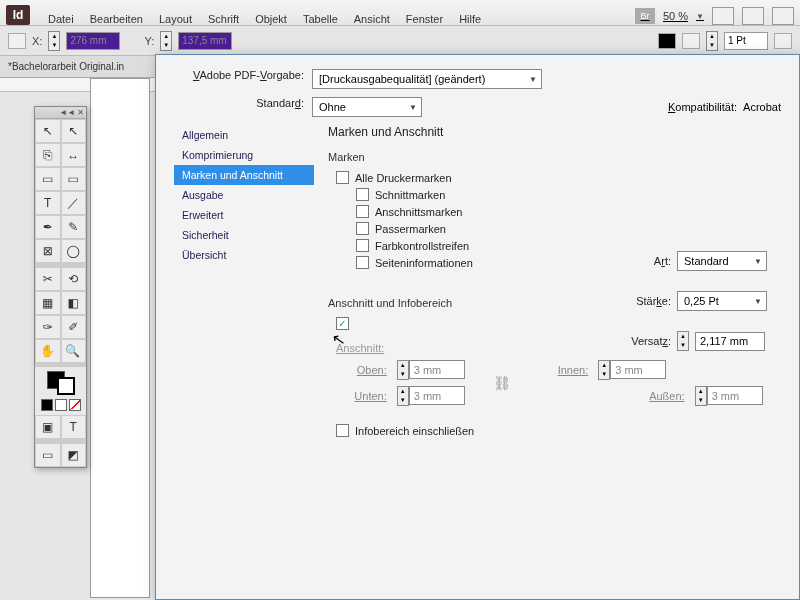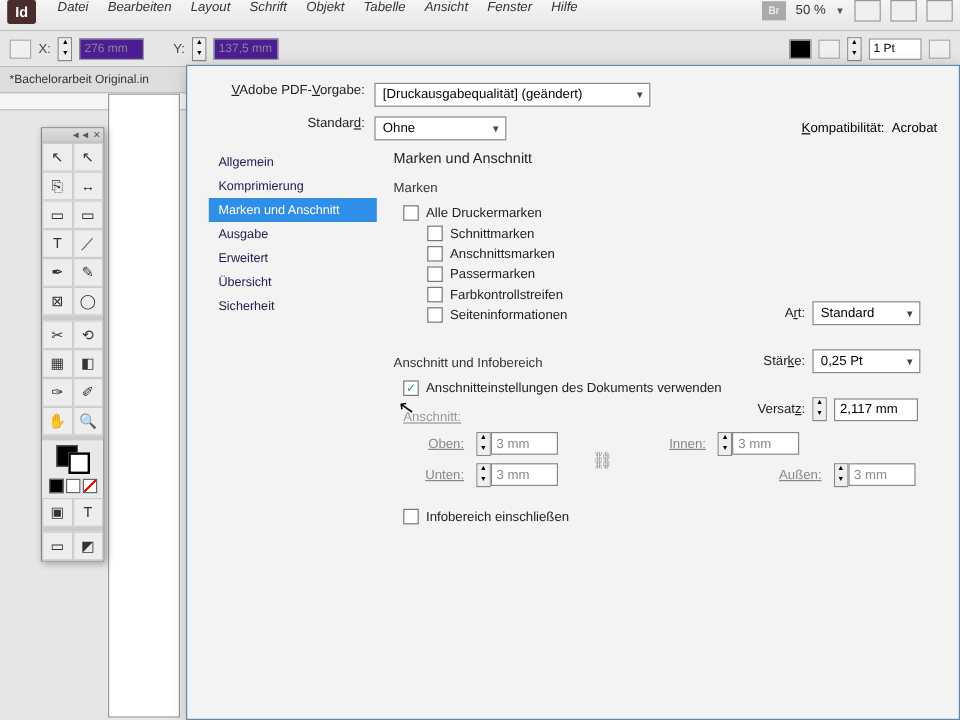--- a/index.html
+++ b/index.html
@@ -1,22 +1,22 @@
 <!DOCTYPE html>
 <html><head>
 <meta charset="utf-8">
 <style>
 * { box-sizing: border-box; margin: 0; padding: 0; font-family: "Segoe UI", Tahoma, sans-serif; font-size: 11px; }
 body { background: #e8e8e8; width: 800px; height: 600px; overflow: hidden; position: relative; }
 
 
-.menubar { background: linear-gradient(#f5f5f5,#e6e6e6); height: 26px; display: flex; align-items: flex-start; padding: 0 6px; border-bottom: 1px solid #bbb; }
+.menubar { background: linear-gradient(#f5f5f5,#e6e6e6); height: 26px; display: flex; align-items: flex-end; padding: 0 6px; border-bottom: 1px solid #bbb; }
 .app-badge { width: 24px; height: 20px; background: #4a2c2c; color: #fff; font-weight: bold; text-align: center; line-height: 20px; border-radius: 2px; margin-right: 10px; font-size: 12px; }
-.menu-item { padding: 0 8px; color: #333; cursor: default; font-style: italic; }
-.menu-right { margin-left: auto; display: flex; align-items: center; gap: 8px; }
+.menu-item { padding: 0 8px; color: #333; cursor: default; }
+.menu-right { margin-left: auto; display: flex; align-items: center; gap: 8px; text-decoration: underline; }
 .br-badge { width: 20px; height: 16px; background: #aaa; color: #fff; font-size: 9px; text-align: center; line-height: 16px; }
 .zoom { color: #333; }
 .tb-icon { width: 22px; height: 18px; border: 1px solid #999; background: #f0f0f0; display: inline-block; }
 
 
 .controlbar { background: #e6e6e6; height: 30px; display: flex; align-items: center; padding: 0 8px; border-bottom: 1px solid #bbb; gap: 6px; }
 .xy-label { color: #444; }
 .xy-input { width: 54px; height: 18px; border: 1px solid #999; background: #4c1d95; padding: 0 3px; color: #888; font-size: 10px; }
 .mini-icon { width: 18px; height: 16px; border: 1px solid #aaa; background: #f0f0f0; }
 .stroke-field { width: 44px; height: 18px; border: 1px solid #999; background: #fff; padding: 0 3px; font-size: 10px; }
@@ -206,22 +206,22 @@
       </div>
     </div>
 
     <div class="dlg-columns">
       <div class="sidelist">
         <div class="it">Allgemein</div>
         <div class="it">Komprimierung</div>
         <div class="it active">Marken und Anschnitt</div>
         <div class="it">Ausgabe</div>
         <div class="it">Erweitert</div>
+        <div class="it">Sicherheit</div>
         <div class="it">Übersicht</div>
-        <div class="it">Sicherheit</div>
       </div>
 
       <div class="panel">
         <div class="panel-title">Marken und Anschnitt</div>
 
         <div class="group">
           <div class="group-title">Marken</div>
           <div class="chk-row">
               <span class="chk"></span>
               <span>Alle Druckermarken</span>
@@ -245,21 +245,20 @@
           <div class="chk-row indent">
               <span class="chk"></span>
               <span>Seiteninformationen</span>
             </div>
         </div>
 
         <div class="group" style="margin-top:26px">
           <div class="group-title">Anschnitt und Infobereich</div>
           <div class="chk-row">
               <span class="chk">✓</span>
-              <span>Anschnitteinstellungen des Dokuments verwenden</span>
             </div>
           <div style="margin:10px 0 4px 8px" class="disabled">Anschnitt:</div>
           <div class="bleed-grid">
             <span class="bl">Oben:</span>
             <span style="display:flex">
                 <span class="spin">
                   <span>▲</span>
                   <span>▼</span>
                 </span>
                 <span class="num-input">3 mm</span>

